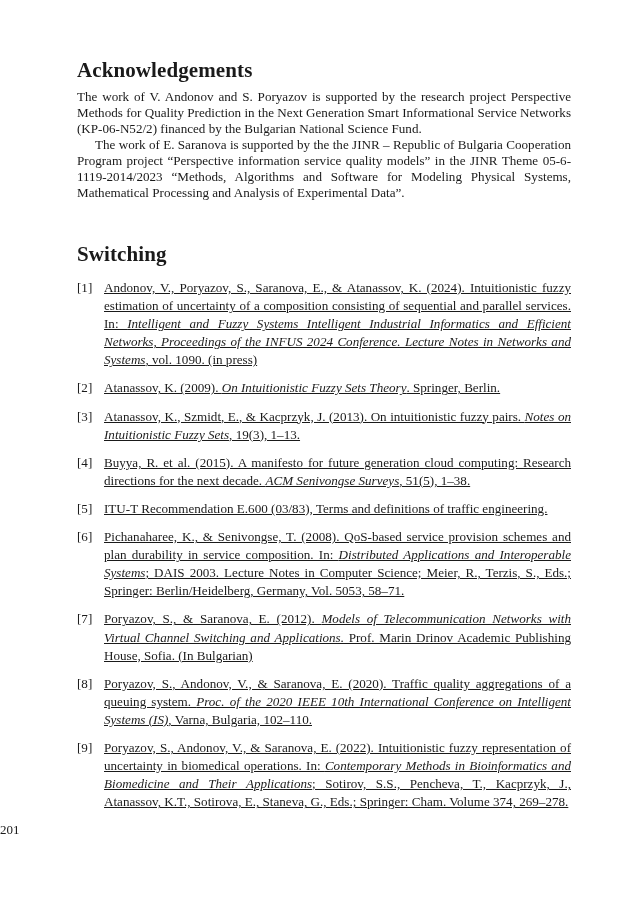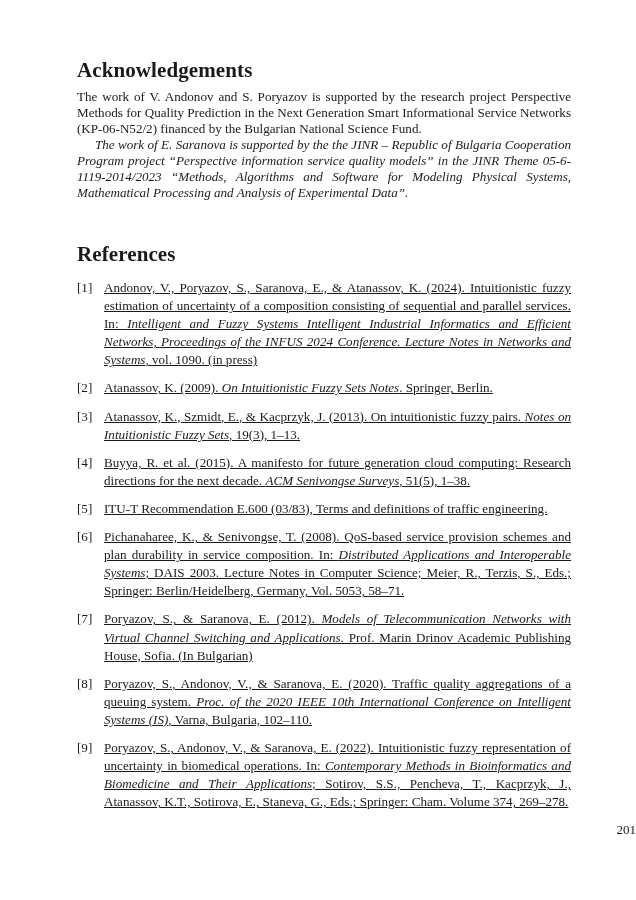--- a/index.html
+++ b/index.html
@@ -6,49 +6,49 @@
     body { width: 636px; height: 900px; position: relative; overflow: hidden;
            font-family: "Liberation Serif", "DejaVu Serif", serif; color: #1a1a1a; }
     .page { position: absolute; left: 77px; top: 0; width: 494px; }
     h2 { font-family: "Liberation Serif", serif; font-weight: bold; font-size: 21px;
          margin: 0; position: absolute; left: 0; letter-spacing: 0.1px; }
     .h-ack { top: 58px; }
     .h-ref { top: 242px; }
     .ack { position: absolute; top: 89px; left: 0; width: 494px; font-size: 13.1px;
            line-height: 16px; text-align: justify; }
     .ack p { margin: 0; }
-    .ack p.indent { text-indent: 18px; font-style: italic; }
+    .ack p.indent { text-indent: 18px; }
     .refs { position: absolute; top: 279px; left: 0; width: 494px; font-size: 13.1px;
             line-height: 18.1px; }
     .ref { display: flex; margin: 0 0 10px 0; }
     .ref .num { width: 27px; flex: none; }
     .ref .txt { flex: 1; text-align: justify; text-decoration: underline; }
     .ref .txt i { font-style: italic; }
-    .pgnum { position: absolute; top: 822px; left: 0; width: 636px; text-align: right;
+    .pgnum { position: absolute; top: 822px; left: 0; width: 636px; text-align: left;
              font-size: 13px; font-family: "Liberation Serif", serif; }
   </style>
 </head>
 <body>
 
 <div class="page">
   <h2 class="h-ack">Acknowledgements</h2>
   <div class="ack">
     <p>The work of V. Andonov and S. Poryazov is supported by the research project Perspective Methods for Quality Prediction in the Next Generation Smart Informational Service Networks (KP-06-N52/2) financed by the Bulgarian National Science Fund.</p>
     <p class="indent">The work of E. Saranova is supported by the the JINR – Republic of Bulgaria Cooperation Program project “Perspective information service quality models” in the JINR Theme 05-6-1119-2014/2023 “Methods, Algorithms and Software for Modeling Physical Systems, Mathematical Processing and Analysis of Experimental Data”.</p>
   </div>
 
-  <h2 class="h-ref">References</h2>
+  <h2 class="h-ref">Switching</h2>
   <div class="refs">
     <div class="ref">
       <span class="num">[1]</span>
       <span class="txt"><span>Andonov, V., Poryazov, S., Saranova, E., &amp; Atanassov, K. (2024). Intuitionistic fuzzy estimation of uncertainty of a composition consisting of sequential and parallel services. In: </span><i>Intelligent and Fuzzy Systems Intelligent Industrial Informatics and Efficient Networks, Proceedings of the INFUS 2024 Conference. Lecture Notes in Networks and Systems</i><span>, vol. 1090. (in press)</span></span>
     </div>
     <div class="ref">
       <span class="num">[2]</span>
-      <span class="txt"><span>Atanassov, K. (2009). </span><i>On Intuitionistic Fuzzy Sets Notes</i><span>. Springer, Berlin.</span></span>
+      <span class="txt"><span>Atanassov, K. (2009). </span><i>On Intuitionistic Fuzzy Sets Theory</i><span>. Springer, Berlin.</span></span>
     </div>
     <div class="ref">
       <span class="num">[3]</span>
       <span class="txt"><span>Atanassov, K., Szmidt, E., &amp; Kacprzyk, J. (2013). On intuitionistic fuzzy pairs. </span><i>Notes on Intuitionistic Fuzzy Sets</i><span>, 19(3), 1–13.</span></span>
     </div>
     <div class="ref">
       <span class="num">[4]</span>
       <span class="txt"><span>Buyya, R. et al. (2015). A manifesto for future generation cloud computing: Research directions for the next decade. </span><i>ACM Senivongse Surveys</i><span>, 51(5), 1–38.</span></span>
     </div>
     <div class="ref">

